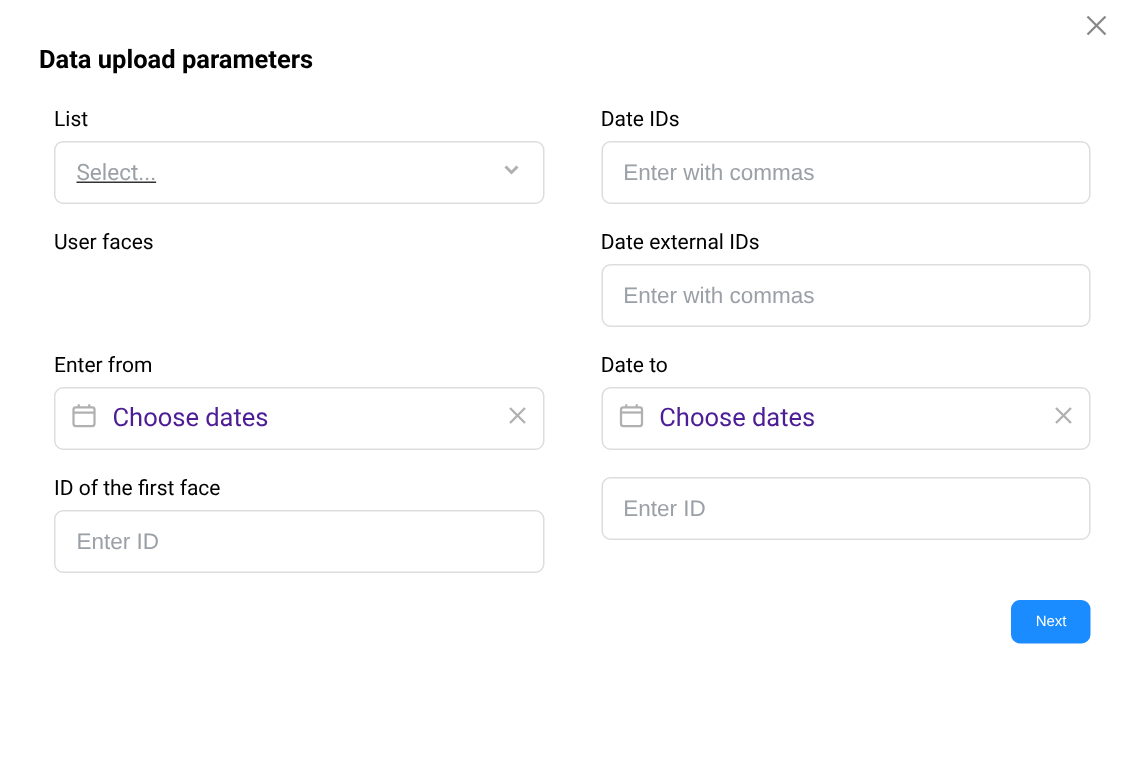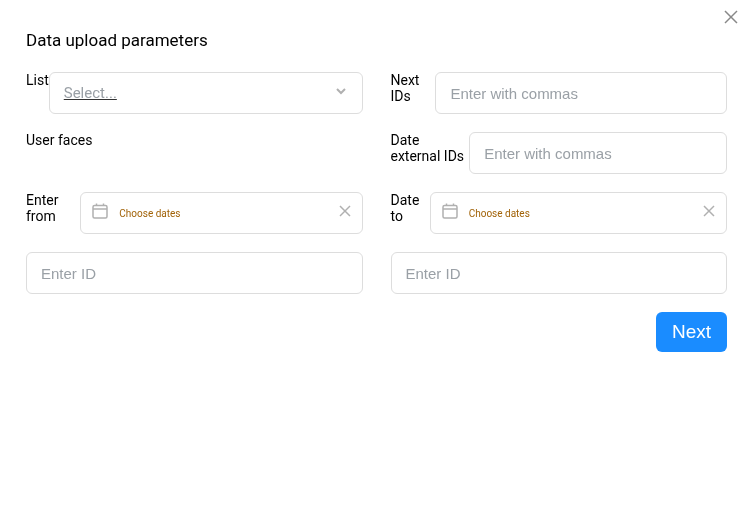--- a/index.html
+++ b/index.html
@@ -34,31 +34,32 @@
     .container {
       padding: 30px 26px 20px 26px;
     }
     .title {
       font-size: 26px;
       font-weight: 700;
       margin-bottom: 16px;
     }
     .subtitle {
       font-size: 17px;
-      font-weight: 400;
+      font-weight: 700;
       margin-bottom: 22px;
     }
     .form-grid {
       display: grid;
       grid-template-columns: 1fr 1fr;
       gap: 18px 28px;
     }
     .field {
       display: flex;
-      flex-direction: row;
+      flex-direction: column;
+      margin-left: 10px;
     }
     .field-label {
       font-size: 14px;
       color: #000;
       margin-bottom: 6px;
     }
     .input, .select, .date-input {
       width: 100%;
       height: 42px;
       border: 1px solid #ddd;
@@ -90,41 +91,41 @@
       align-items: center;
       padding: 0 10px;
       cursor: pointer;
     }
     .date-input .calendar-icon {
       color: #b0b0b0;
       margin-right: 10px;
       flex-shrink: 0;
     }
     .date-input .placeholder {
-      color: #a16207;
+      color: #4c1d95;
       flex: 1;
-      font-size: 10px;
+      font-size: 17px;
     }
     .date-input .clear-icon {
       color: #b0b0b0;
       flex-shrink: 0;
       cursor: pointer;
     }
     .footer {
       display: flex;
       justify-content: flex-end;
       margin-top: 18px;
     }
     .next-btn {
       background: #1a8cff;
       color: #fff;
       border: none;
       border-radius: 6px;
       padding: 9px 16px;
-      font-size: 19px;
+      font-size: 10px;
       font-weight: 500;
       cursor: pointer;
     }
   </style>
 </head>
 <body>
 
 <div class="close-btn">
   <span>
     <svg viewBox="0 0 14 14" fill="none" stroke="currentColor" stroke-width="1.5">
@@ -145,21 +146,21 @@
         <span class="placeholder">Select...</span>
         <span class="chevron">
           <svg width="14" height="14" viewBox="0 0 14 14" fill="none" stroke="currentColor" stroke-width="2">
             <polyline points="3,5 7,9 11,5"></polyline>
           </svg>
         </span>
       </div>
     </div>
 
     <div class="field">
-      <label class="field-label">Next IDs</label>
+      <label class="field-label">Date IDs</label>
       <input class="input" type="text" placeholder="Enter with commas" style="">
     </div>
 
     <div class="field">
       <label class="field-label">User faces</label>
     </div>
 
     <div class="field">
       <label class="field-label">Date external IDs</label>
       <input class="input" type="text" placeholder="Enter with commas" style="">
@@ -201,20 +202,21 @@
         <span class="clear-icon">
           <svg width="14" height="14" viewBox="0 0 14 14" fill="none" stroke="currentColor" stroke-width="1.5">
             <line x1="2" y1="2" x2="12" y2="12"></line>
             <line x1="12" y1="2" x2="2" y2="12"></line>
           </svg>
         </span>
       </div>
     </div>
 
     <div class="field">
+      <label class="field-label">ID of the first face</label>
       <input class="input" type="text" placeholder="Enter ID" style="">
     </div>
 
     <div class="field">
       <input class="input" type="text" placeholder="Enter ID" style="">
     </div>
 
   </div>
 
   <div class="footer">

